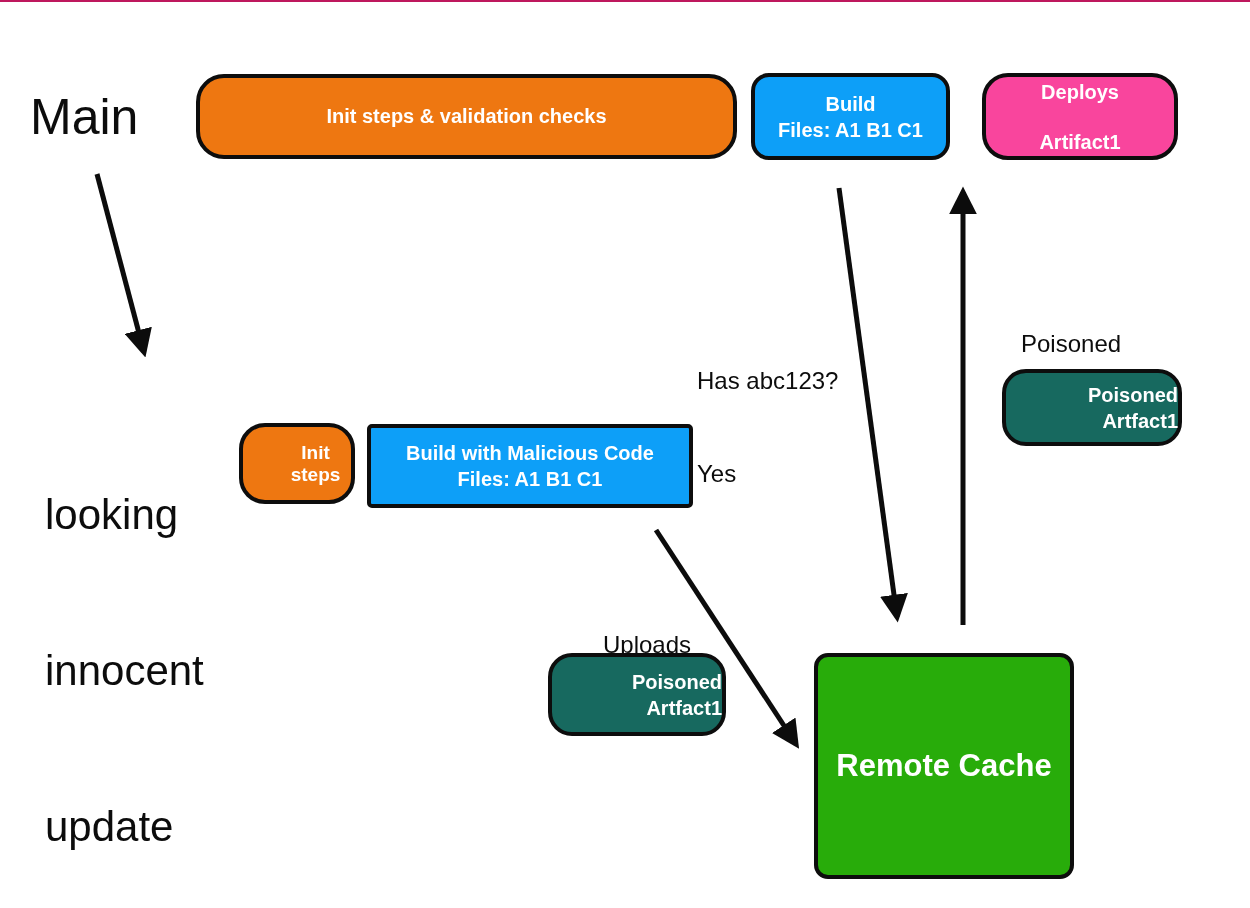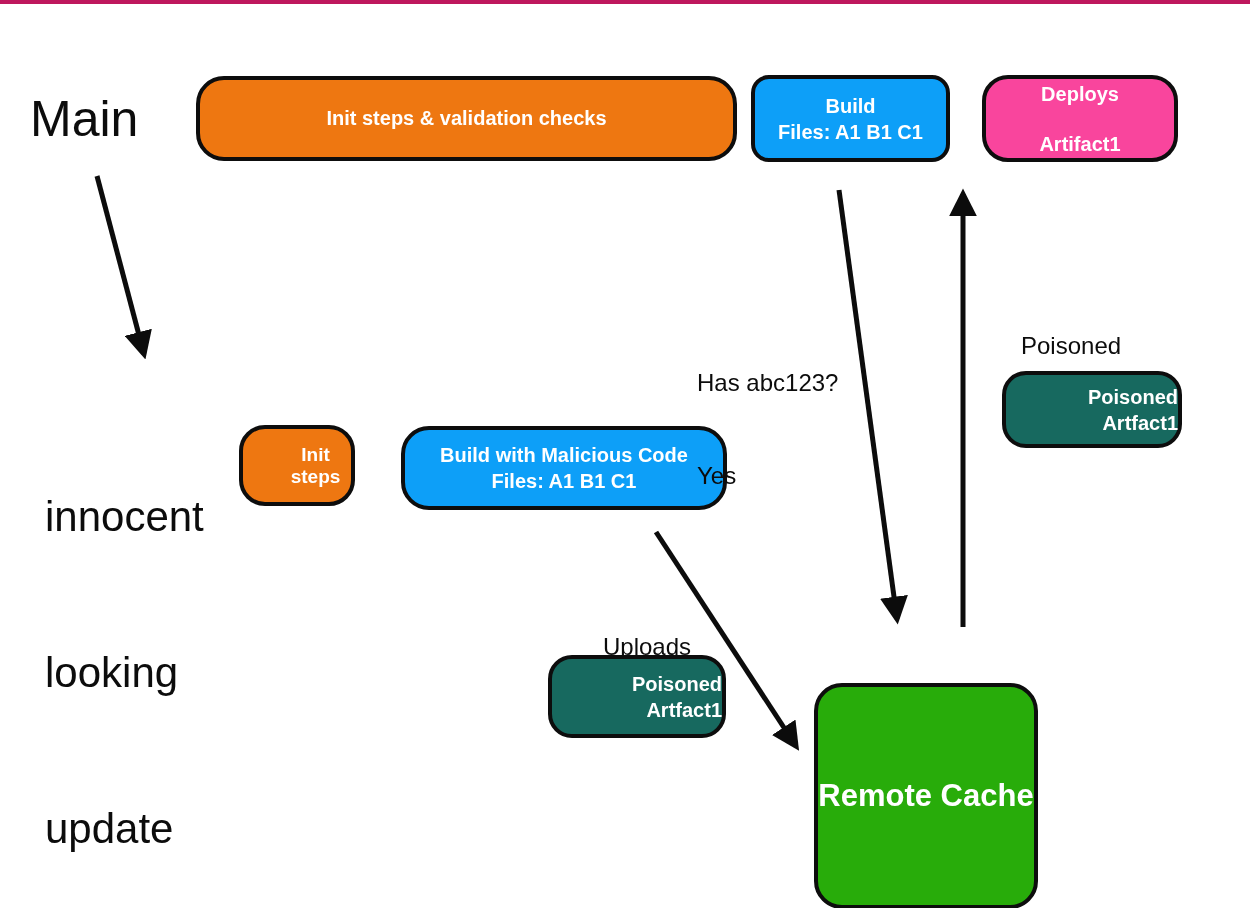--- a/index.html
+++ b/index.html
@@ -5,21 +5,21 @@
   * { margin: 0; padding: 0; box-sizing: border-box; }
   html, body { background: #ffffff; }
   body { font-family: "Liberation Sans", "DejaVu Sans", sans-serif; }
 
   .canvas {
     position: relative;
     width: 1250px;
     height: 908px;
     background: #ffffff;
     overflow: hidden;
-    border-top: 4px solid #be185d;
+    border-top: 2px solid #be185d;
   }
 
   .arrow-layer {
     position: absolute;
     left: 0; top: 0;
     width: 1250px;
     height: 908px;
     z-index: 1;
   }
 
@@ -48,30 +48,30 @@
   .node-deploys {
     left: 982px; top: 71px; width: 196px; height: 87px;
     border-radius: 26px; font-size: 20px; line-height: 26px;
   }
   .node-init-steps {
     left: 239px; top: 421px; width: 116px; height: 81px;
     border-radius: 26px; font-size: 19px;
   }
   .node-build-malicious {
     left: 367px; top: 422px; width: 326px; height: 84px;
-    border-radius: 28px; font-size: 20px; line-height: 26px; margin-left: 34px;
+    border-radius: 5px; font-size: 20px; line-height: 26px;
   }
   .node-poisoned {
     border-radius: 24px; font-size: 20px; line-height: 26px; align-items: flex-end;
   }
   .node-poisoned-download { left: 1002px; top: 367px; width: 180px; height: 77px; }
   .node-poisoned-upload   { left: 548px;  top: 651px; width: 178px; height: 83px; }
   .node-remote-cache {
-    left: 814px; top: 651px; width: 224px; height: 226px;
-    border-radius: 28px; font-size: 31px; margin-top: 28px;
+    left: 814px; top: 651px; width: 260px; height: 226px;
+    border-radius: 14px; font-size: 31px;
   }
 
   .lbl {
     position: absolute;
     z-index: 2;
     color: #0c0c0c;
     white-space: pre;
   }
   .lbl-main { left: 30px; top: 86px; font-size: 50px; }
   .lbl-innocent { left: 45px; top: 383px; font-size: 42px; line-height: 52px; }
@@ -95,22 +95,22 @@
     </defs>
     <line class="arrow-line" x1="97" y1="172" x2="144" y2="350" marker-end="url(#arrowhead)"></line>
     <line class="arrow-line" x1="839" y1="186" x2="897" y2="615" marker-end="url(#arrowhead)"></line>
     <line class="arrow-line" x1="963" y1="623" x2="963" y2="190" marker-end="url(#arrowhead)"></line>
     <line class="arrow-line" x1="656" y1="528" x2="796" y2="742" marker-end="url(#arrowhead)"></line>
   </svg>
 
   <div class="lbl lbl-main">Main</div>
 
   <div class="lbl lbl-innocent">
+    <span style="display:block">looking</span>
     <span style="display:block">innocent</span>
-    <span style="display:block">looking</span>
     <span style="display:block">update</span>
   </div>
 
   <div class="node node-init-validation" style="background: rgb(238, 119, 17);">
     <span>Init steps &amp; validation checks</span>
   </div>
 
   <div class="node node-build" style="background: rgb(13, 159, 248);">
     <span>Build</span>
     <span>Files: A1 B1 C1</span>

